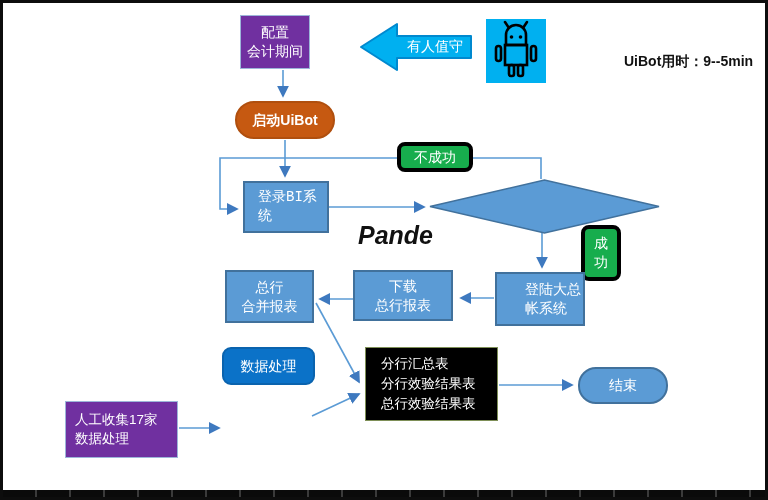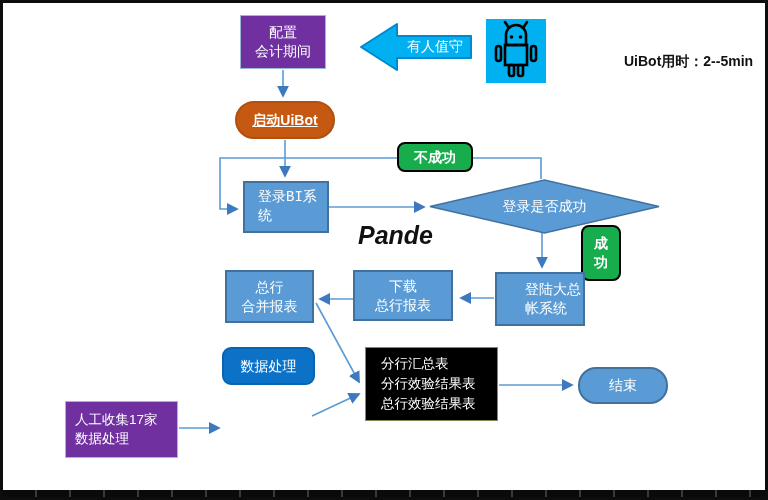--- a/index.html
+++ b/index.html
@@ -18,21 +18,21 @@
     color: #ffffff;
     font-size: 14px;
     line-height: 1.35;
     white-space: pre-line;
     text-align: center;
     z-index: 2;
   }
   .rect      { border: 1px solid #41719C; background: #5B9BD5; }
   .purple    { background: #7030A0; border: 1px solid #9DB6D9; }
   .stadium   { border-radius: 19px; }
-  .greenpill { background: #17AD4D; border: 2px solid #000000; border-radius: 8px; font-weight: bold; }
+  .greenpill { background: #17AD4D; border: 4px solid #000000; border-radius: 8px; }
   .label-left{ justify-content: flex-start; text-align: left; }
   #connectors { position: absolute; left:0; top:0; z-index: 1; }
   .free-text { position: absolute; color: #111; font-weight: bold; z-index: 3; white-space: nowrap; }
   #bottom-bar {
     position: absolute; left: 0; right: 0; bottom: 0; height: 7px;
     background: #0a0a0a; z-index: 4;
     background-image: repeating-linear-gradient(90deg,#0a0a0a 0px,#0a0a0a 32px,#3a3a3a 32px,#3a3a3a 34px);
   }
   svg.shape { position: absolute; z-index: 2; overflow: visible; }
   .overlabel { position: absolute; color: #fff; font-size: 14px; z-index: 3; white-space: pre-line; text-align: center; }
@@ -56,21 +56,21 @@
       <line x1="539" y1="230" x2="539" y2="264" marker-end="url(#arr)"></line>
       <line x1="491" y1="295" x2="458" y2="295" marker-end="url(#arr)"></line>
       <line x1="361" y1="296" x2="317" y2="296" marker-end="url(#arr)"></line>
       <line x1="313" y1="300" x2="356" y2="379" marker-end="url(#arr)"></line>
       <line x1="309" y1="413" x2="356" y2="391" marker-end="url(#arr)"></line>
       <line x1="176" y1="425" x2="216" y2="425" marker-end="url(#arr)"></line>
       <line x1="496" y1="382" x2="569" y2="382" marker-end="url(#arr)"></line>
     </g>
   </svg>
 
-  <div class="node purple" style="left:237px; top:12px; width:86px; height:54px;">配置
+  <div class="node purple" style="left:237px; top:12px; width:70px; height:54px;">配置
 会计期间</div>
 
   <svg class="shape" style="left:356px; top:18px;" width="114" height="52" viewBox="0 0 114 52">
     <polygon points="2,26 38,3 38,15 112,15 112,37 38,37 38,49" fill="#00B0F0" stroke="#0089CF" stroke-width="2" stroke-linejoin="round"></polygon>
   </svg>
   <div class="overlabel" style="left:394px; top:18px; width:76px; height:52px; display:flex; align-items:center; justify-content:center;">有人值守</div>
 
   <svg class="shape" style="left:483px; top:16px;" width="60" height="64" viewBox="0 0 60 64">
     <rect x="0" y="0" width="60" height="64" fill="#00B0F0"></rect>
     <g stroke="#000" stroke-width="2.6" fill="none" stroke-linecap="round">
@@ -80,33 +80,32 @@
       <rect x="19" y="26" width="22" height="20"></rect>
       <rect x="10" y="27" width="5" height="15" rx="2.5"></rect>
       <rect x="45" y="27" width="5" height="15" rx="2.5"></rect>
       <rect x="23" y="46" width="5" height="11" rx="2"></rect>
       <rect x="32" y="46" width="5" height="11" rx="2"></rect>
     </g>
     <circle cx="25.5" cy="18" r="1.8" fill="#000"></circle>
     <circle cx="34.5" cy="18" r="1.8" fill="#000"></circle>
   </svg>
 
-  <div class="free-text" style="left:621px; top:50px; font-size:14px;">UiBot用时：2--5min</div>
+  <div class="free-text" style="left:621px; top:50px; font-size:14px;">UiBot用时：9--5min</div>
 
-  <div class="node stadium" style="left:232px; top:98px; width:100px; height:38px; background:#C65911; border:2px solid #B04F0E; font-weight:bold;text-decoration:underline;">启动UiBot</div>
+  <div class="node stadium" style="left:232px; top:98px; width:100px; height:38px; background:#C65911; border:2px solid #B04F0E; font-weight:bold;">启动UiBot</div>
 
   <div class="node greenpill" style="left:394px; top:139px; width:76px; height:30px;">不成功</div>
 
   <div class="node rect label-left" style="left:240px; top:178px; width:86px; height:52px; padding-left:13px; border-width:2px;font-family:Liberation Mono, monospace;">登录BI系
 统</div>
 
   <svg class="shape" style="left:427px; top:177px;" width="229" height="53" viewBox="0 0 229 53">
     <polygon points="0,26.5 114.5,0 229,26.5 114.5,53" fill="#5B9BD5" stroke="#41719C" stroke-width="1.5"></polygon>
   </svg>
-  <div class="overlabel" style="left:427px; top:177px; width:229px; height:53px; display:flex; align-items:center; justify-content:center;">登录是否成功</div>
 
   <div class="free-text" style="left:355px; top:218px; font-size:25px;font-style:italic;">Pande</div>
 
   <div class="node greenpill" style="left:578px; top:222px; width:40px; height:56px;">成
 功</div>
 
   <div class="node rect label-left" style="left:492px; top:269px; width:90px; height:54px; padding-left:28px; border-width:2px;">登陆大总
 帐系统</div>
 
   <div class="node rect" style="left:350px; top:267px; width:100px; height:51px; border-width:2px;">下载

